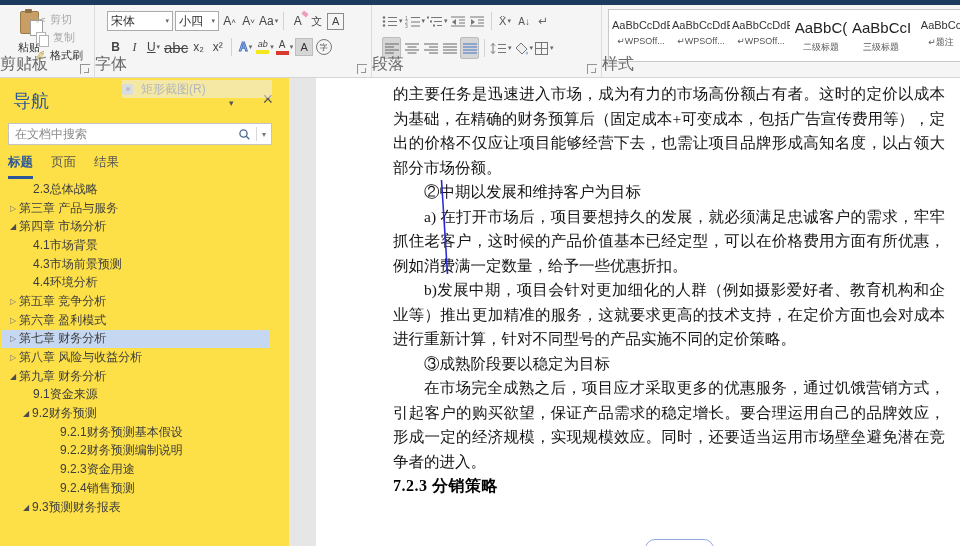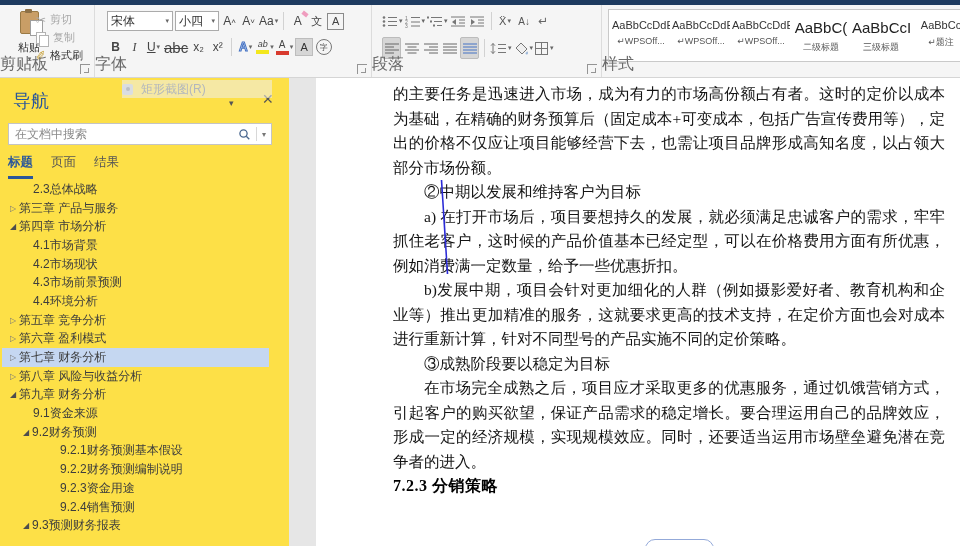--- a/index.html
+++ b/index.html
@@ -369,23 +369,20 @@
         <span class="nlabel">第三章 产品与服务</span>
       </div>
       <div class="nrow lvl1">
         <span class="arrow expanded">◢</span>
         <span class="nlabel">第四章 市场分析</span>
       </div>
       <div class="nrow lvl2">
         <span class="nlabel">4.1市场背景</span>
       </div>
       <div class="nrow lvl2">
-        <span class="nlabel">4.2市场现状</span>
-      </div>
-      <div class="nrow lvl2">
         <span class="nlabel">4.3市场前景预测</span>
       </div>
       <div class="nrow lvl2">
         <span class="nlabel">4.4环境分析</span>
       </div>
       <div class="nrow lvl1">
         <span class="arrow collapsed">▷</span>
         <span class="nlabel">第五章 竞争分析</span>
       </div>
       <div class="nrow lvl1">

